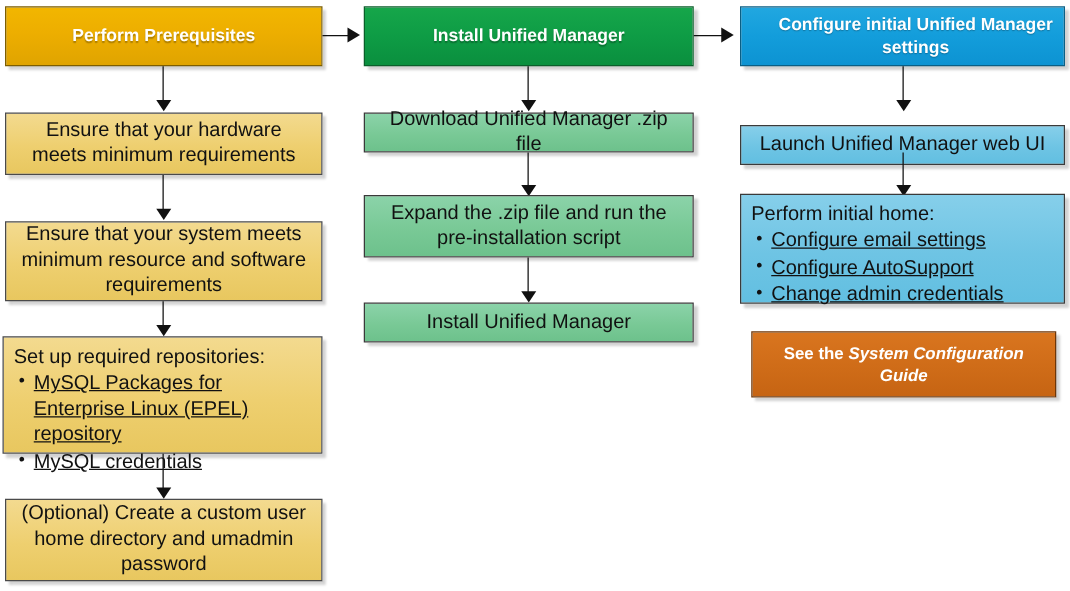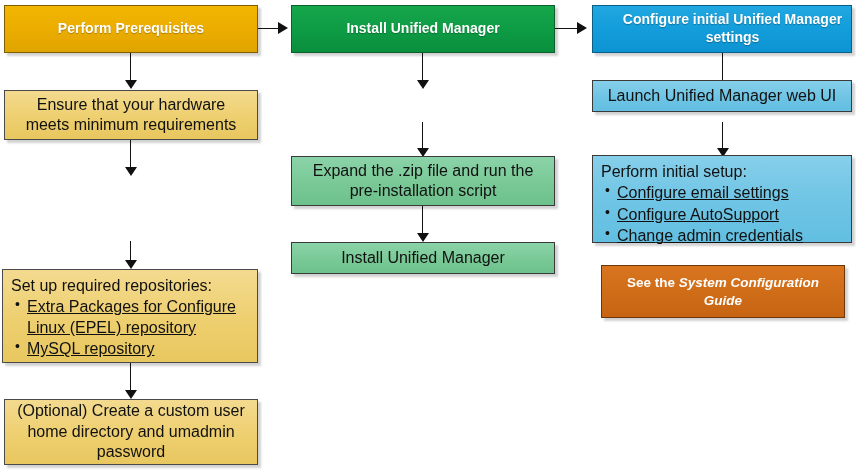--- a/index.html
+++ b/index.html
@@ -83,49 +83,55 @@
   <div class="vline" style="left:130px;top:53px;height:29px;"></div>
   <div class="arrow-down" style="left:125px;top:80px;"></div>
 
   <div class="node b-gold" style="left:4px;top:90px;width:254px;height:50px;">
     <span class="txt">Ensure that your hardware meets minimum requirements</span>
   </div>
 
   <div class="vline" style="left:130px;top:140px;height:29px;"></div>
   <div class="arrow-down" style="left:125px;top:167px;"></div>
 
+  <div class="node b-gold" style="left:4px;top:177px;width:254px;height:64px;">
+    <span class="txt">Ensure that your system meets minimum resource and software requirements</span>
+  </div>
 
   <div class="vline" style="left:130px;top:241px;height:22px;"></div>
   <div class="arrow-down" style="left:125px;top:260px;"></div>
 
   <div class="node b-gold listnode" style="left:2px;top:269px;width:256px;height:94px;">
     <span class="lead">Set up required repositories:</span>
     <ul>
-      <li>Extra Packages for Configure Linux (EPEL) repository</li>
-      <li>MySQL repository</li>
+      <li>MySQL Packages for Enterprise Linux (EPEL) repository</li>
+      <li>MySQL credentials</li>
     </ul>
   </div>
 
   <div class="vline" style="left:130px;top:363px;height:29px;"></div>
   <div class="arrow-down" style="left:125px;top:390px;"></div>
 
   <div class="node b-gold" style="left:4px;top:399px;width:254px;height:66px;justify-content:center;">
     <span class="txt">(Optional) Create a custom user home directory and umadmin password</span>
   </div>
 
   <div class="hline" style="left:258px;top:28px;width:24px;"></div>
   <div class="arrow-right" style="left:278px;top:22px;"></div>
 
   <div class="node hdr hdr-green" style="left:291px;top:5px;width:264px;height:48px;">
     <span class="txt">Install Unified Manager</span>
   </div>
 
   <div class="vline" style="left:422px;top:53px;height:29px;"></div>
   <div class="arrow-down" style="left:417px;top:80px;"></div>
 
+  <div class="node b-green" style="left:291px;top:90px;width:264px;height:32px;">
+    <span class="txt">Download Unified Manager .zip file</span>
+  </div>
 
   <div class="vline" style="left:422px;top:122px;height:29px;"></div>
   <div class="arrow-down" style="left:417px;top:148px;"></div>
 
   <div class="node b-green" style="left:291px;top:156px;width:264px;height:50px;">
     <span class="txt">Expand the .zip file and run the pre-installation script</span>
   </div>
 
   <div class="vline" style="left:422px;top:206px;height:29px;"></div>
   <div class="arrow-down" style="left:417px;top:233px;"></div>
@@ -137,29 +143,29 @@
   <div class="hline" style="left:555px;top:28px;width:26px;"></div>
   <div class="arrow-right" style="left:577px;top:22px;"></div>
 
   <div class="node hdr hdr-blue" style="left:592px;top:5px;width:260px;height:48px;padding-left:29px;">
     <span class="txt">Configure initial Unified Manager settings</span>
   </div>
 
   <div class="vline" style="left:722px;top:53px;height:29px;"></div>
   <div class="arrow-down" style="left:717px;top:80px;"></div>
 
-  <div class="node b-blue" style="left:592px;top:80px;width:260px;height:32px;">
+  <div class="node b-blue" style="left:592px;top:100px;width:260px;height:32px;">
     <span class="txt">Launch Unified Manager web UI</span>
   </div>
 
   <div class="vline" style="left:722px;top:122px;height:29px;"></div>
   <div class="arrow-down" style="left:717px;top:148px;"></div>
 
   <div class="node b-blue listnode" style="left:592px;top:155px;width:260px;height:88px;">
-    <span class="lead">Perform initial setup:</span>
+    <span class="lead">Perform initial home:</span>
     <ul>
       <li>Configure email settings</li>
       <li>Configure AutoSupport</li>
       <li>Change admin credentials</li>
     </ul>
   </div>
 
   <div class="node b-orange" style="left:601px;top:265px;width:244px;height:53px;">
     <span class="txt"><span>See the </span><em>System Configuration Guide</em></span>
   </div>

